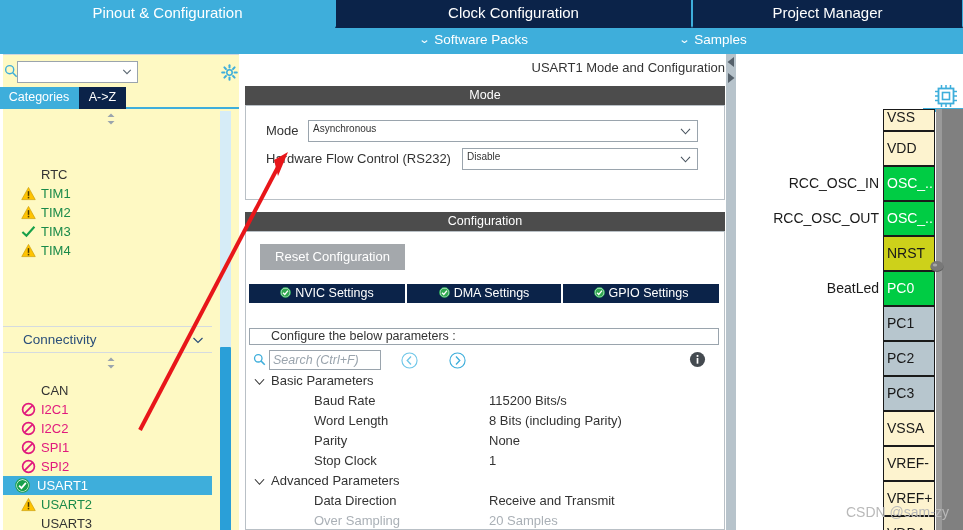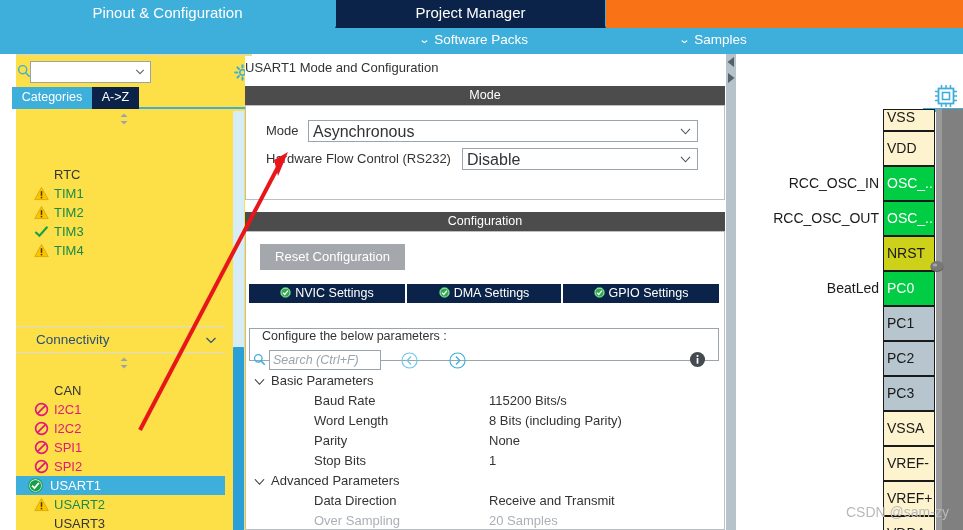--- a/index.html
+++ b/index.html
@@ -33,22 +33,22 @@
     position: absolute; left: 0; top: 28px; width: 963px; height: 26px;
     background: #3eaedb; color: #ffffff; font-size: 13.5px;
   }
   .subitem { position: absolute; top: 4px; display: flex; align-items: center; gap: 5px; }
   .subitem .chev { font-size: 11px; display:inline-block; transform: scaleX(1.3); }
   .sp-softpacks { left: 420px; }
   .sp-pinout { left: 680px; }
 
   
   .sidebar {
-    position: absolute; left: 16px; top: 54px; width: 236px; height: 476px;
-    background: #fde047;
+    position: absolute; left: 3px; top: 54px; width: 236px; height: 476px;
+    background: #fef9c3;
     border-top: 1px solid #cfd6dc;
   }
   .search-row { position: absolute; left:0; top: 4px; width: 236px; height: 26px; }
   .mag {
     position: absolute; left: 1px; top: 5px; width: 14px; height: 14px;
   }
   .combo {
     position: absolute; left: 14px; top: 2px; width: 121px; height: 22px;
     border: 1px solid #9aa4ad; background: #fff;
   }
@@ -100,37 +100,37 @@
   .sb-track { position: absolute; left: 217px; top: 0; width: 11px; height: 474px; background: #d6ecf7; }
   .sb-thumb { position: absolute; left: 217px; width: 11px; background: #2a9fd8; border-radius: 1px;}
 
   
   .center {
     position: absolute; left: 245px; top: 56px; width: 480px; height: 474px;
     background: #ffffff;
   }
   .panel-title {
     position: absolute; left: 0; top: 0; width: 480px; height: 24px;
-    text-align: left; line-height: 24px; font-size: 13px; color: #333;
+    text-align: right; line-height: 24px; font-size: 13px; color: #333;
   }
   .bar-dark {
     position: absolute; left: 0; width: 480px; height: 19px;
     background: #4c4c4c; color: #ffffff; font-size: 12.5px;
     text-align: center; line-height: 19px;
   }
   .mode-box {
     position: absolute; left: 0; top: 24px; width: 480px; height: 120px;
     border: 1px solid #b9c0c6; background: #fff;
   }
   .frow { position: absolute; height: 22px; }
   .flabel { position: absolute; font-size: 13px; color: #333; line-height: 22px; }
   .fsel {
     position: absolute; height: 22px; border: 1px solid #9aa4ad; background: #fff;
   }
-  .fsel .fv { position: absolute; left: 4px; top: 2px; font-size: 16px; color: #333; }
+  .fsel .fv { position: absolute; left: 4px; top: 2px; font-size: 10px; color: #333; }
   .fsel .fa { position: absolute; right: 6px; top: 6px; width: 11px; height: 9px; }
 
   .cfg-box {
     position: absolute; left: 0; top: 150px; width: 480px; height: 324px;
     border: 1px solid #b9c0c6; background: #fff;
   }
   .reset-btn {
     position: absolute; left: 14px; top: 28px; width: 145px; height: 26px;
     background: #a4a8ac; color: #ffffff; font-size: 13px;
     text-align: center; line-height: 26px;
@@ -141,22 +141,22 @@
   .ctab {
     position: absolute; top: 0; height: 19px; line-height: 19px;
     font-size: 12.5px; color: #ffffff; text-align: center;
     background: #0b2349; border-right: 2px solid #ffffff;
   }
   .tabrow2 .ctab { height: 21px; line-height: 20px; }
   .ctab.sel { background: #3eaedb; }
   .ctab .tick { display:inline-block; width: 11px; height: 11px; vertical-align: -1px; margin-right:4px;}
 
   .cfg-note {
-    position: absolute; left: 3px; top: 108px; width: 470px; height: 33px;
-    border: 1px solid #9aa4ad; font-size: 12.5px; color: #333; line-height: 15px; padding-left: 12px;
+    position: absolute; left: 3px; top: 108px; width: 470px; height: 17px;
+    border: 1px solid #9aa4ad; font-size: 12.5px; color: #333; line-height: 15px; padding-left: 21px;
   }
   .param-toolbar { position: absolute; left: 3px; top: 128px; width: 470px; height: 24px; }
   .smag { position: absolute; left: 4px; top: 5px; width: 13px; height: 13px; }
   .sinput {
     position: absolute; left: 20px; top: 2px; width: 112px; height: 20px;
     border: 1px solid #9aa4ad; background: #fff; font-size: 12.5px; color: #9aa4ad;
     font-style: italic; padding-left: 3px; line-height: 18px;
   }
   .navbtn { position: absolute; top: 4px; width: 17px; height: 17px; }
   .nav-prev { left: 152px; }
@@ -220,20 +220,23 @@
   }
 </style>
 </head>
 <body>
 
 <div id="app">
 
   <div class="topbar">
     <div class="mtab t0 active">
       <span>Pinout &amp; Configuration</span>
+    </div>
+    <div class="mtab t1 dark">
+      <span>Clock Configuration</span>
     </div>
     <div class="mtab t2 dark">
       <span>Project Manager</span>
     </div>
   </div>
 
   <div class="subbar">
     <div class="subitem sp-softpacks">
       <span class="chev">⌄</span>
       <span>Software Packs</span>
@@ -489,21 +492,21 @@
         </div>
         <div class="prow" style="top:40px">
           <span class="pname">Word Length</span>
           <span class="pval">8 Bits (including Parity)</span>
         </div>
         <div class="prow" style="top:60px">
           <span class="pname">Parity</span>
           <span class="pval">None</span>
         </div>
         <div class="prow" style="top:80px">
-          <span class="pname">Stop Bits</span>
+          <span class="pname">Stop Clock</span>
           <span class="pval">1</span>
         </div>
         <div class="prow" style="top:100px">
           <svg class="pchev" viewBox="0 0 12 10">
             <polyline points="1,2 6,7.5 11,2" fill="none" stroke="#333" stroke-width="1.2"></polyline>
           </svg>
           <span class="pgroup">Advanced Parameters</span>
         </div>
         <div class="prow" style="top:120px">
           <span class="pname">Data Direction</span>

